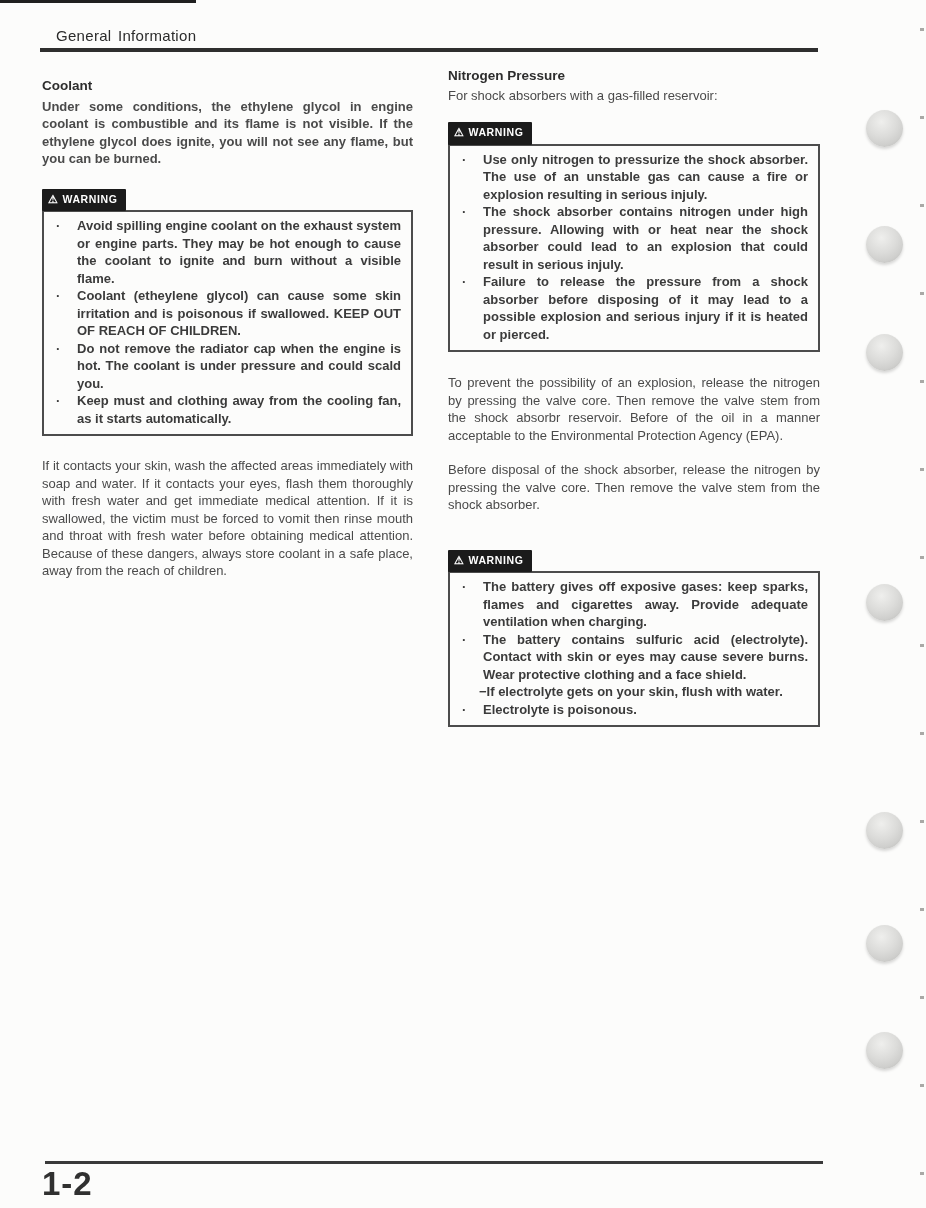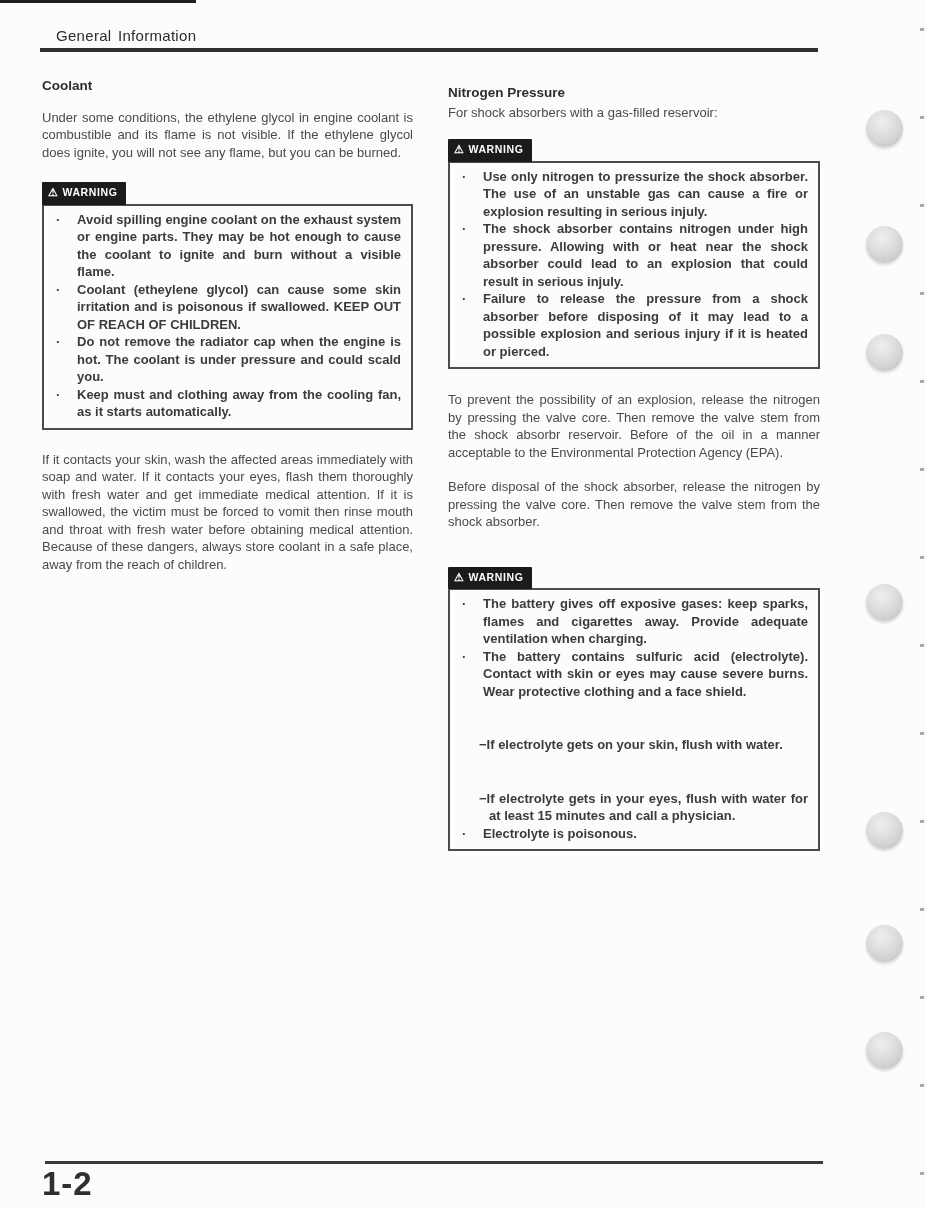--- a/index.html
+++ b/index.html
@@ -34,21 +34,21 @@
   .wtab .wicon { font-size:11px; margin-right:4px; line-height:1; }
   .wbox {
     border:2px solid #4c4c4c;
     padding:5px 10px 7px 8px;
     font-weight:bold; color:#3b3b3b;
     margin-top:-1px;
   }
   .witem { display:flex; }
   .blt { flex:0 0 21px; text-align:left; padding-left:4px; font-weight:bold; }
   .wtext { flex:1 1 auto; text-align:justify; }
-  .wsub { margin-left:21px; padding-left:10px; text-indent:-10px; text-align:justify;margin-top:36px; }
+  .wsub { margin-left:21px; padding-left:10px; text-indent:-10px; text-align:justify; }
 
   .spacer-s { height:17px; }
   .spacer-m { height:21px; }
 
   .ftr-rule { position:absolute; left:45px; top:1161px; width:778px; height:3px; background:#3a3a3a; }
   .pageno {
     position:absolute; left:42px; top:1165px;
     font-size:33px; font-weight:bold; color:#303030; letter-spacing:1px;
   }
 
@@ -64,21 +64,21 @@
 
 <div class="page">
 
   <div class="topbar"></div>
 
   <div class="hdr-title">General Information</div>
   <div class="hdr-rule"></div>
 
   <div class="col col-left">
     <h3 class="sec-heading" style="margin-top:13px;">Coolant</h3>
-    <p class="body-p" style="margin-top:14px;">Under some conditions, the ethylene glycol in engine coolant is combustible and its flame is not visible. If the ethylene glycol does ignite, you will not see any flame, but you can be burned.</p>
+    <p class="body-p" style="margin-top:3px;font-weight:bold;">Under some conditions, the ethylene glycol in engine coolant is combustible and its flame is not visible. If the ethylene glycol does ignite, you will not see any flame, but you can be burned.</p>
 
     <div class="spacer-m"></div>
 
     <div class="wtab">
       <span class="wicon">⚠</span>
       <span>WARNING</span>
     </div>
     <div class="wbox">
       <div class="witem">
         <span class="blt">·</span>
@@ -97,21 +97,21 @@
         <span class="wtext">Keep must and clothing away from the cooling fan, as it starts automatically.</span>
       </div>
     </div>
 
     <div class="spacer-m"></div>
 
     <p class="body-p">If it contacts your skin, wash the affected areas immediately with soap and water. If it contacts your eyes, flash them thoroughly with fresh water and get immediate medical attention. If it is swallowed, the victim must be forced to vomit then rinse mouth and throat with fresh water before obtaining medical attention. Because of these dangers, always store coolant in a safe place, away from the reach of children.</p>
   </div>
 
   <div class="col col-right">
-    <h3 class="sec-heading" style="margin-top:20px;">Nitrogen Pressure</h3>
+    <h3 class="sec-heading" style="margin-top:3px;">Nitrogen Pressure</h3>
     <p class="body-p" style="margin-top:2px; text-align:left;">For shock absorbers with a gas-filled reservoir:</p>
 
     <div style="height:18px;"></div>
 
     <div class="wtab">
       <span class="wicon">⚠</span>
       <span>WARNING</span>
     </div>
     <div class="wbox">
       <div class="witem">
@@ -148,21 +148,20 @@
     <div class="wbox">
       <div class="witem">
         <span class="blt">·</span>
         <span class="wtext">The battery gives off exposive gases: keep sparks, flames and cigarettes away. Provide adequate ventilation when charging.</span>
       </div>
       <div class="witem">
         <span class="blt">·</span>
         <span class="wtext">The battery contains sulfuric acid (electrolyte). Contact with skin or eyes may cause severe burns. Wear protective clothing and a face shield.</span>
       </div>
       <div class="wsub">−If electrolyte gets on your skin, flush with water.</div>
-      <div class="wsub">−If electrolyte gets in your eyes, flush with water for at least 15 minutes and call a physician.</div>
       <div class="witem">
         <span class="blt">·</span>
         <span class="wtext">Electrolyte is poisonous.</span>
       </div>
     </div>
   </div>
 
   <div class="ftr-rule"></div>
   <div class="pageno">1-2</div>
 

